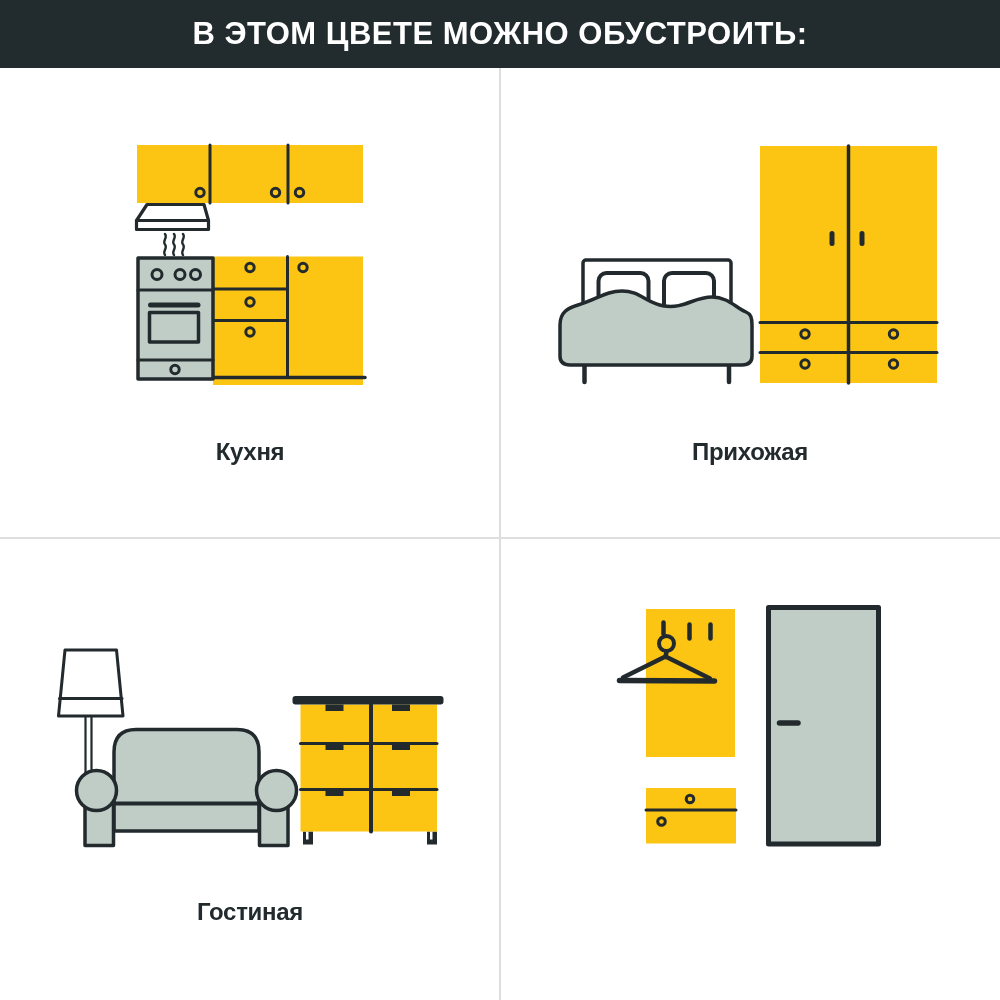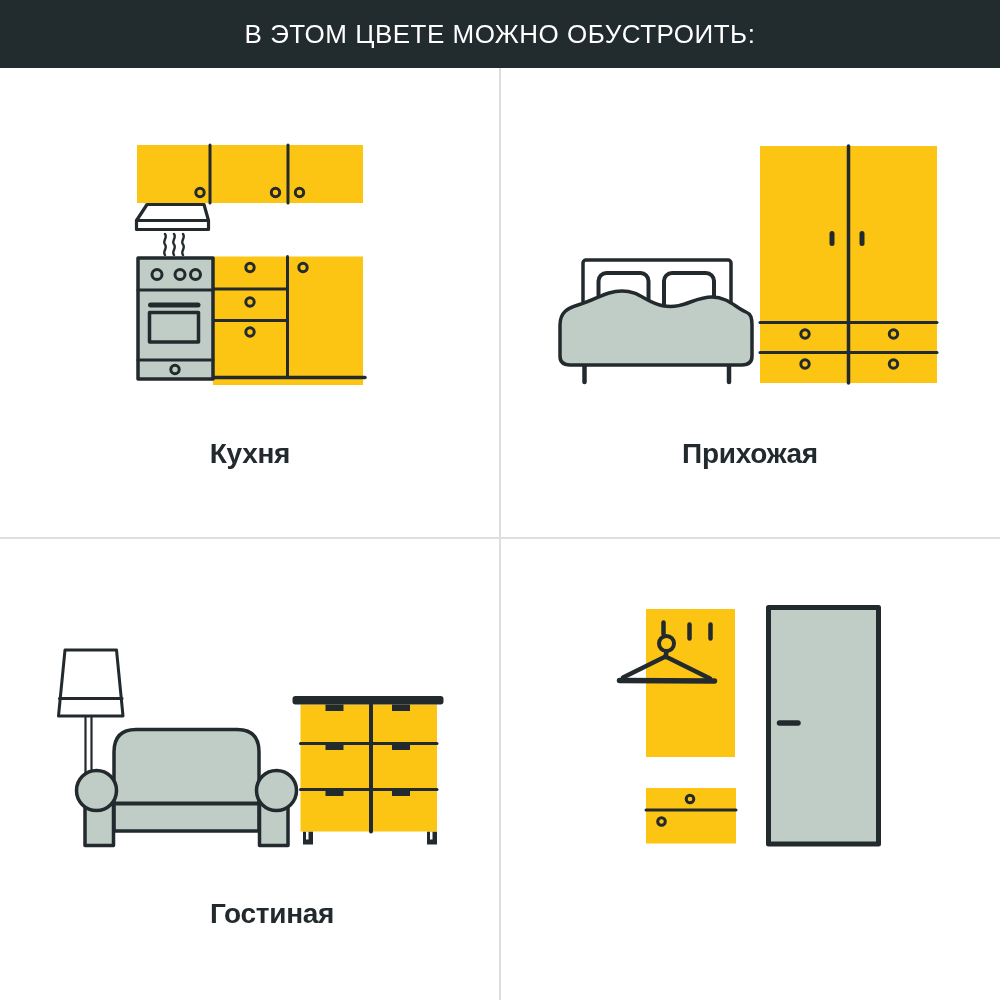--- a/index.html
+++ b/index.html
@@ -7,36 +7,36 @@
     width:1000px;height:1000px;position:relative;overflow:hidden;
     font-family:"Liberation Sans","DejaVu Sans",sans-serif;
     --yellow:#FDC513;--sage:#BFCDC6;--ink:#222A2E;--header-bg:#222B2E;
     --header-text:#FFFFFF;--divider:#DEDEDE;--bg:#FFFFFF;
   }
   .header{
     position:absolute;left:0;top:0;width:1000px;height:68px;
     background:var(--header-bg);display:flex;align-items:center;justify-content:center;
   }
   .header-title{
-    color:var(--header-text);font-size:26px;font-weight:normal;letter-spacing:.5px;white-space:nowrap;
+    color:var(--header-text);font-size:31px;font-weight:bold;letter-spacing:.5px;white-space:nowrap;
   }
   .v-divider{position:absolute;left:499px;top:68px;width:2px;height:932px;background:var(--divider);}
   .h-divider{position:absolute;left:0;top:537px;width:1000px;height:2px;background:var(--divider);}
   .quad{position:absolute;}
   .quad svg{position:absolute;left:0;top:0;}
   #q-kitchen{left:0;top:68px;width:500px;height:471px;}
   #q-bedroom{left:500px;top:68px;width:500px;height:471px;}
   #q-living{left:0;top:539px;width:500px;height:461px;}
   #q-hallway{left:500px;top:539px;width:500px;height:461px;}
   .quad-label{
     position:absolute;left:0;width:500px;text-align:center;
-    color:var(--ink);font-size:28px;font-weight:bold;letter-spacing:-.3px;
+    color:var(--ink);font-size:24px;font-weight:bold;letter-spacing:-.3px;
   }
   .label-top{top:370px;}
-  .label-bottom{top:359px;padding-left:22px;}
+  .label-bottom{top:359px;}
   
   .f-yellow{fill:var(--yellow);}
   .f-sage{fill:var(--sage);}
   .f-white{fill:#fff;}
   .f-ink{fill:var(--ink);}
   .no-fill{fill:none;}
   .st{stroke:var(--ink);stroke-linecap:round;stroke-linejoin:round;}
   .knob{fill:var(--yellow);stroke:var(--ink);stroke-width:3;}
   .knob-sage{fill:var(--sage);stroke:var(--ink);stroke-width:3;}
 </style>

